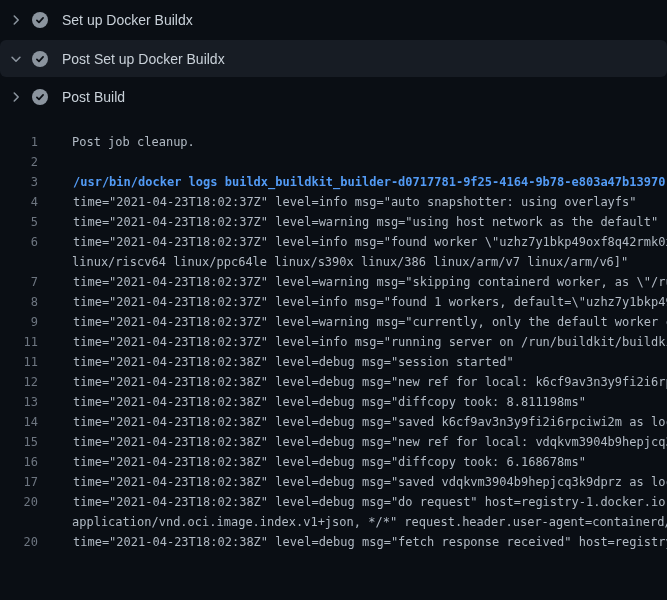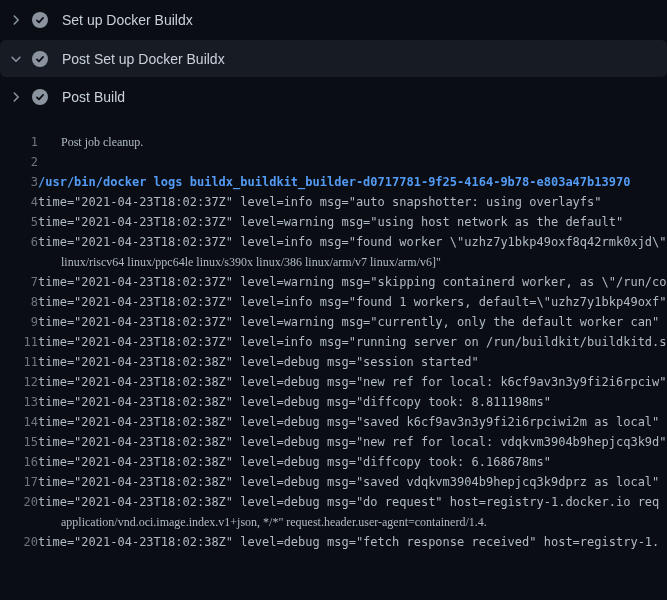--- a/index.html
+++ b/index.html
@@ -48,22 +48,22 @@
     font-family:"DejaVu Sans Mono","Liberation Mono",monospace;
     font-size:12px;line-height:20px;
     width:667px;overflow:hidden;
   }
   .row{display:flex;height:20px;overflow:hidden;}
   .num{
     flex:none;width:38px;text-align:right;
     color:var(--line-number);cursor:pointer;user-select:none;
   }
   .txt{white-space:pre;color:var(--log-text);flex:none;}
-  .ind-base{margin-left:23px;font-family:Liberation Serif, serif;}
-  .ind-content{}
+  .ind-base{margin-left:34px;}
+  .ind-content{margin-left:35px;}
   .txt.cmd{color:var(--command-blue);font-weight:bold;}
   .tri{
     display:inline-block;color:#adb5bd;font-size:9px;
     margin-right:7px;vertical-align:1px;cursor:pointer;
   }
 </style>
 </head>
 <body>
 
 <div class="app">

